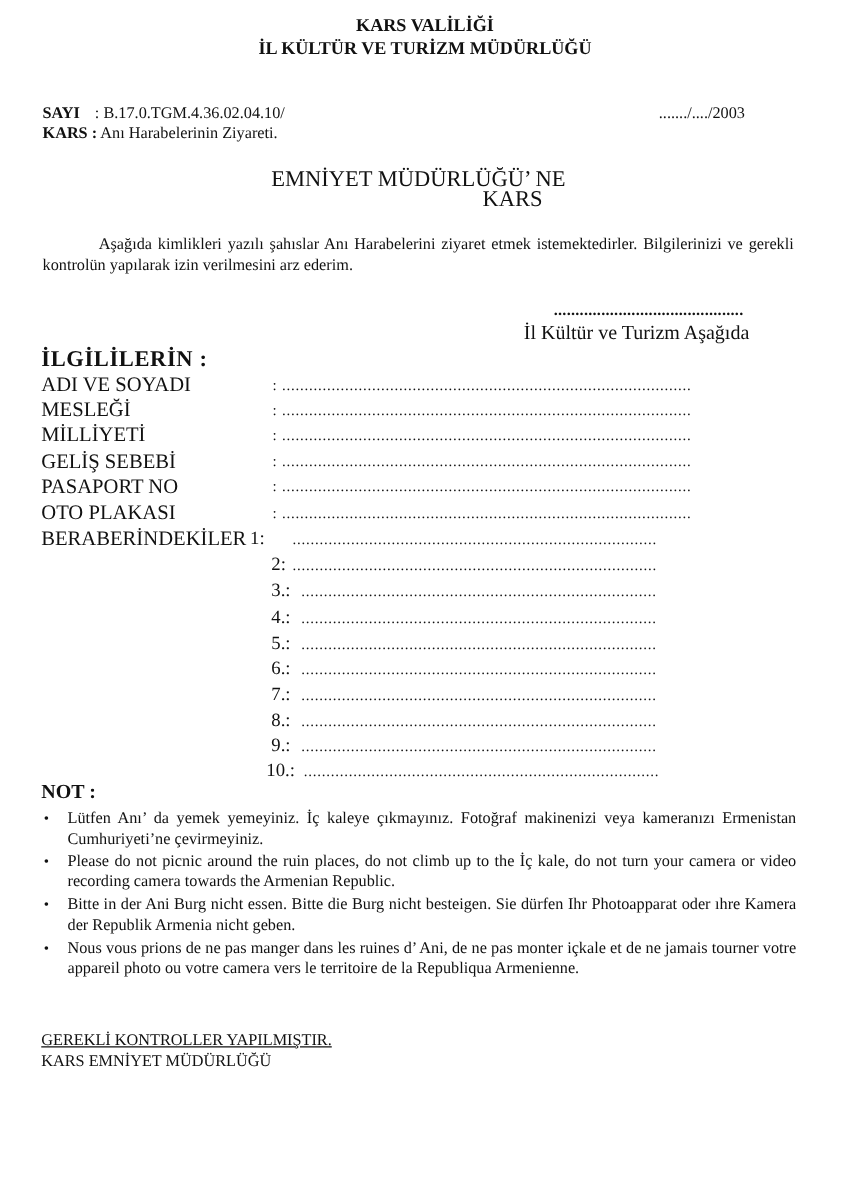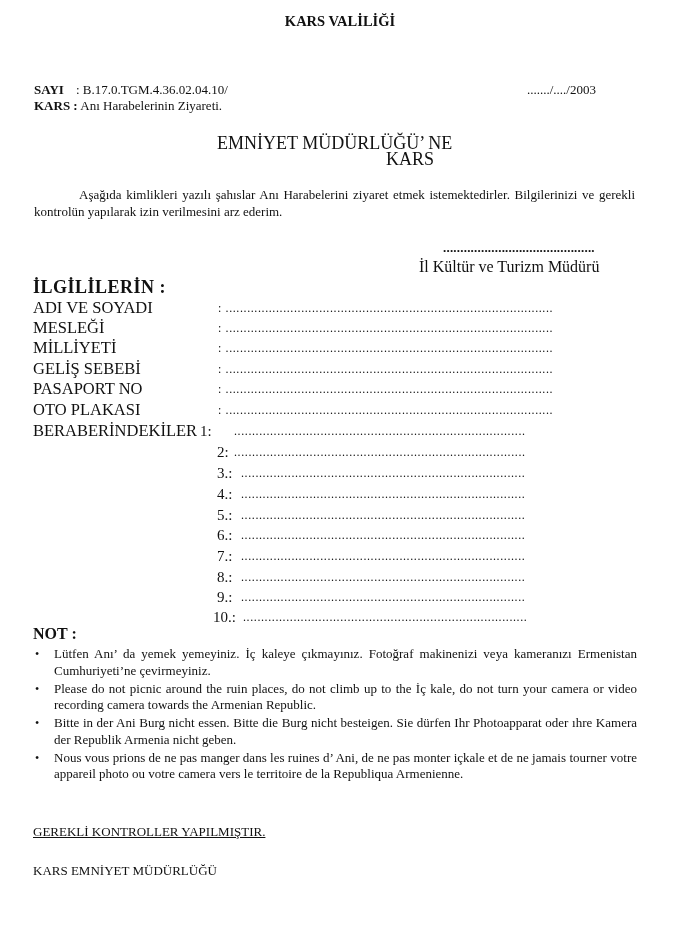--- a/index.html
+++ b/index.html
@@ -27,37 +27,38 @@
     .notes { left: 33px; top: 646px; width: 604px; margin: 0; padding: 0; list-style: none; }
     .notes li { position: relative; padding-left: 21px; font-size: 13px; line-height: 16.5px; text-align: justify; margin-bottom: 1.5px; }
     .notes li .bullet { position: absolute; left: 2px; top: 0; font-size: 12px; }
     .footer { left: 33px; font-size: 13px; line-height: 17px; }
   </style>
 </head>
 <body>
 
 <div class="abs header" style="top:12px;">
   <div>KARS VALİLİĞİ</div>
+  <div>İL KÜLTÜR VE TURİZM MÜDÜRLÜĞÜ</div>
 </div>
 
 <div class="abs meta" style="left:34px; top:82px;">
   <b>SAYI</b><span style="display:inline-block; width:12px;"></span><span>: B.17.0.TGM.4.36.02.04.10/</span>
 </div>
 <div class="abs meta" style="left:34px; top:98px;">
   <b>KARS :</b> <span>Anı Harabelerinin Ziyareti.</span>
 </div>
 <div class="abs meta" style="left:527px; top:82px;">......./..../2003</div>
 
 <div class="abs addressee" style="left:217px; top:135px;">EMNİYET MÜDÜRLÜĞÜ’ NE</div>
 <div class="abs addressee" style="left:386px; top:151px;">KARS</div>
 
 <div class="abs body-text" style="top:186px; text-indent:45px;">Aşağıda kimlikleri yazılı şahıslar Anı Harabelerini ziyaret etmek istemektedirler. Bilgilerinizi ve gerekli kontrolün yapılarak izin verilmesini arz ederim.</div>
 
 <div class="abs sig-dots" style="left:443px; top:240px;">............................................</div>
-<div class="abs sig-title" style="left:419px; top:258px;">İl Kültür ve Turizm Müdürü</div>
+<div class="abs sig-title" style="left:419px; top:258px;">İl Kültür ve Turizm Aşağıda</div>
 
 <div class="abs form-title">İLGİLİLERİN  :</div>
 
 <div class="abs form-row" style="top:298px;">
   <span class="lbl">ADI VE SOYADI</span>
   <span class="dots">: ...........................................................................................</span>
 </div>
 <div class="abs form-row" style="top:318px;">
   <span class="lbl">MESLEĞİ</span>
   <span class="dots">: ...........................................................................................</span>
@@ -138,13 +139,13 @@
     <span class="bullet">•</span>
     <span>Bitte in der Ani Burg nicht essen. Bitte die Burg nicht besteigen. Sie dürfen Ihr Photoapparat oder ıhre Kamera der Republik Armenia nicht geben.</span>
   </li>
   <li>
     <span class="bullet">•</span>
     <span>Nous vous prions de ne pas manger dans les ruines d’ Ani, de ne pas monter içkale et de ne jamais tourner votre appareil photo ou votre camera vers le territoire de la Republiqua Armenienne.</span>
   </li>
 </ul>
 
 <div class="abs footer" style="top:823px;text-decoration:underline;">GEREKLİ KONTROLLER YAPILMIŞTIR.</div>
-<div class="abs footer" style="top:840px;margin-top:22px;">KARS EMNİYET MÜDÜRLÜĞÜ</div>
+<div class="abs footer" style="top:840px;">KARS EMNİYET MÜDÜRLÜĞÜ</div>
 
 </body></html>

